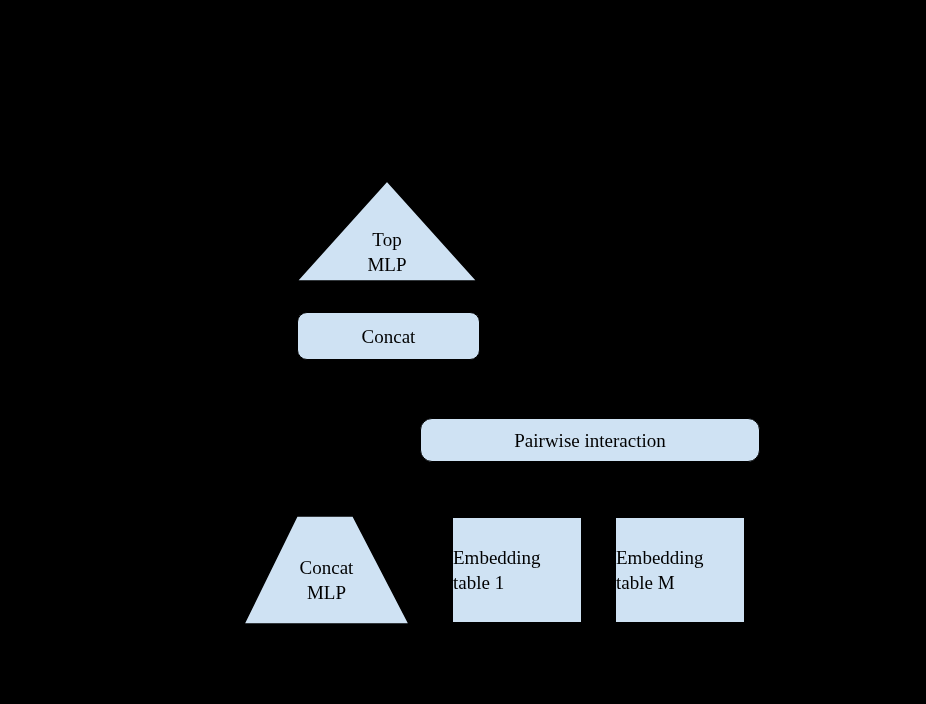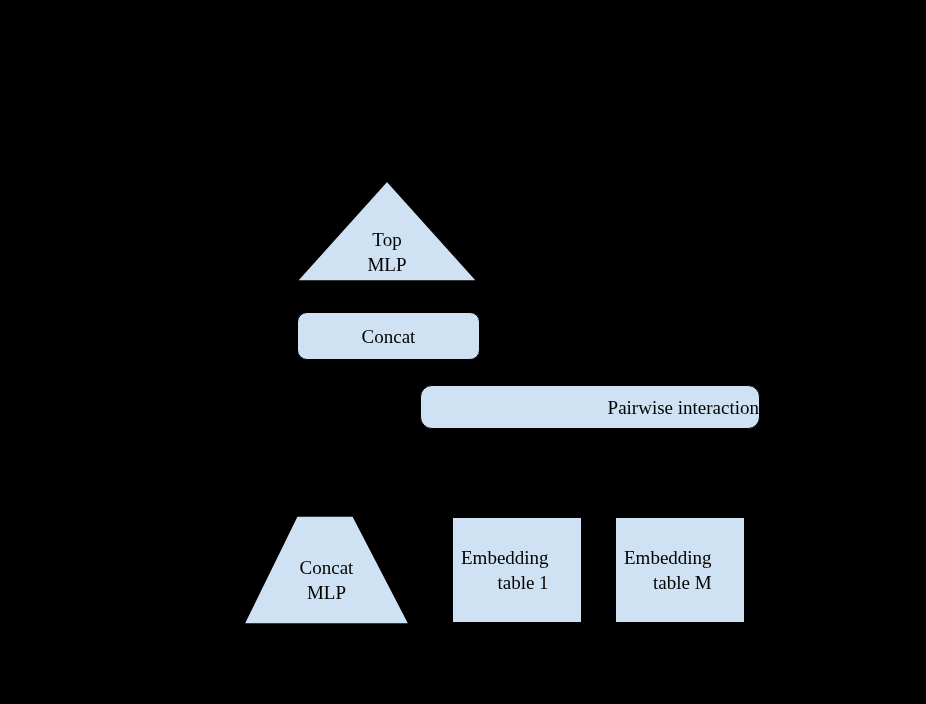--- a/index.html
+++ b/index.html
@@ -51,45 +51,44 @@
   
   .node.concat {
     left: 297px; top: 292px; width: 183px; height: 48px;
     background: var(--node-fill);
     border: 1px solid var(--node-stroke);
     border-radius: 10px;
     display: flex; align-items: center; justify-content: center;
   }
   
   .node.pairwise {
-    left: 420px; top: 365px; width: 340px; height: 44px;
+    left: 420px; top: 398px; width: 340px; height: 44px;
     background: var(--node-fill);
     border: 1px solid var(--node-stroke);
     border-radius: 12px;
-    display: flex; align-items: center; justify-content: flex-end;
+    display: flex; align-items: center; justify-content: center;
   }
   
   .node.bottom-mlp {
     left: 243px; top: 495px; width: 167px; height: 110px;
   }
   .node.bottom-mlp .node-label {
     position: absolute;
     left: 0; right: 0; bottom: 20px;
     text-align: center;
   }
   
   .node.embed {
     top: 497px; width: 130px; height: 106px;
     background: var(--node-fill);
     border: 1px solid var(--node-stroke);
     display: flex; align-items: center;
   }
   .node.embed .node-label {
-    padding-left: 8px;
-    text-align: right;
+    text-align: left;
   }
   .node.embed-1 { left: 452px; }
   .node.embed-m { left: 615px; }
 </style>
 </head>
 <body>
 
 <div id="canvas">
 
   <div class="node top-mlp">

